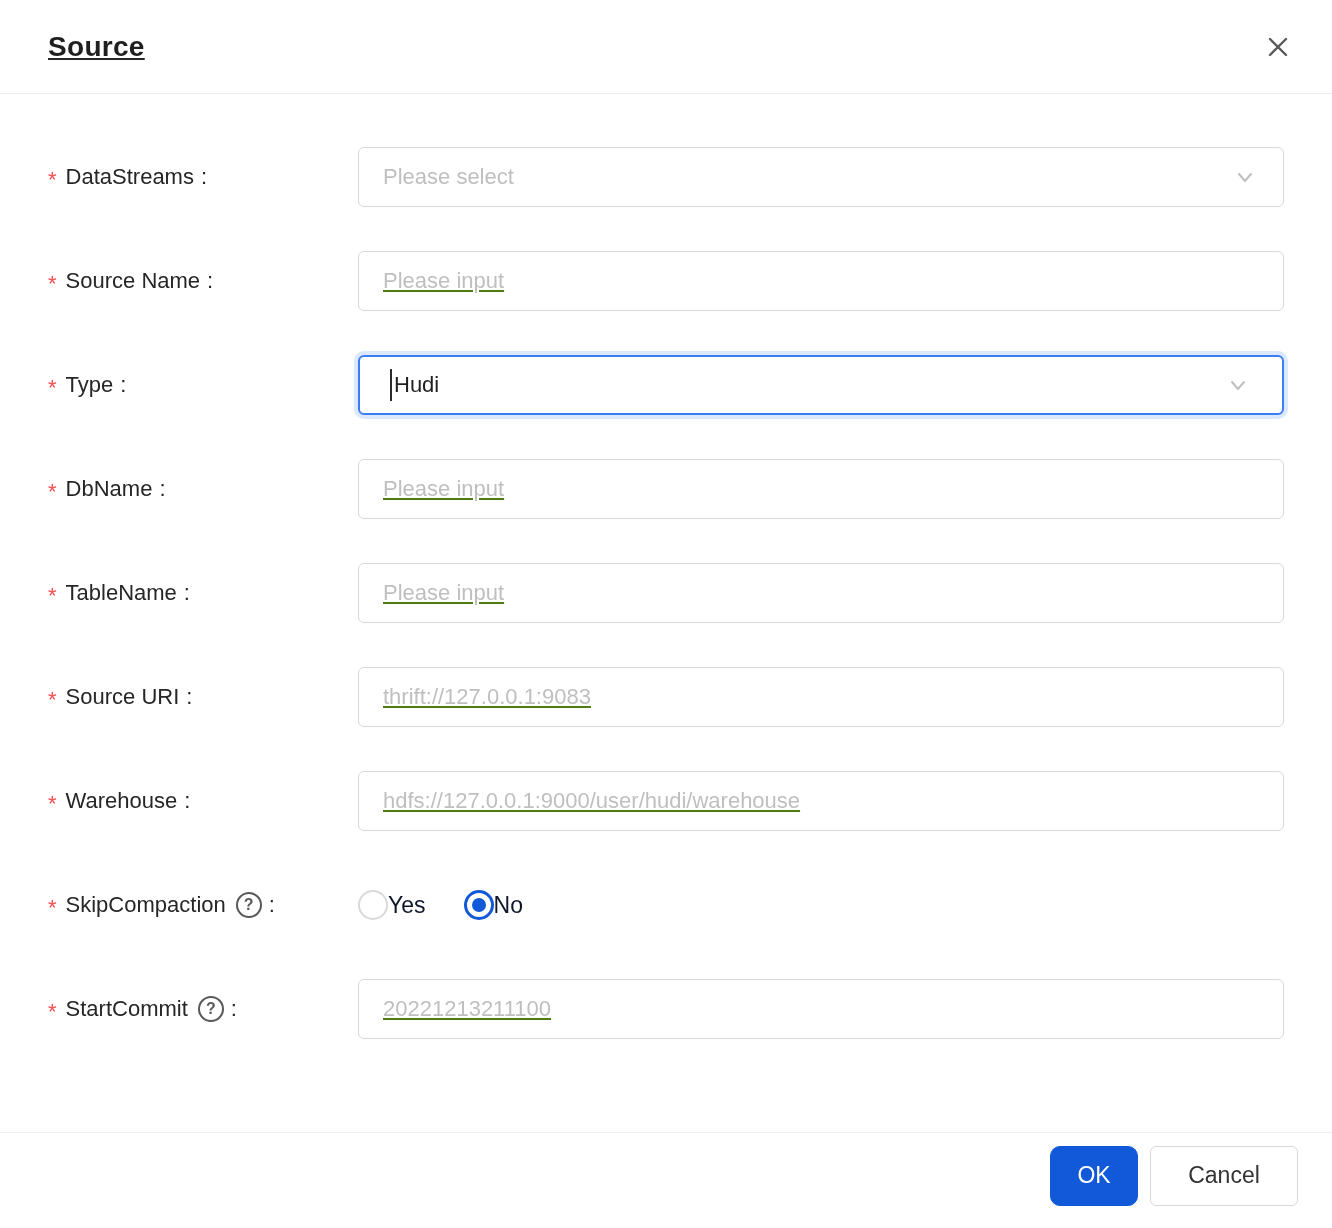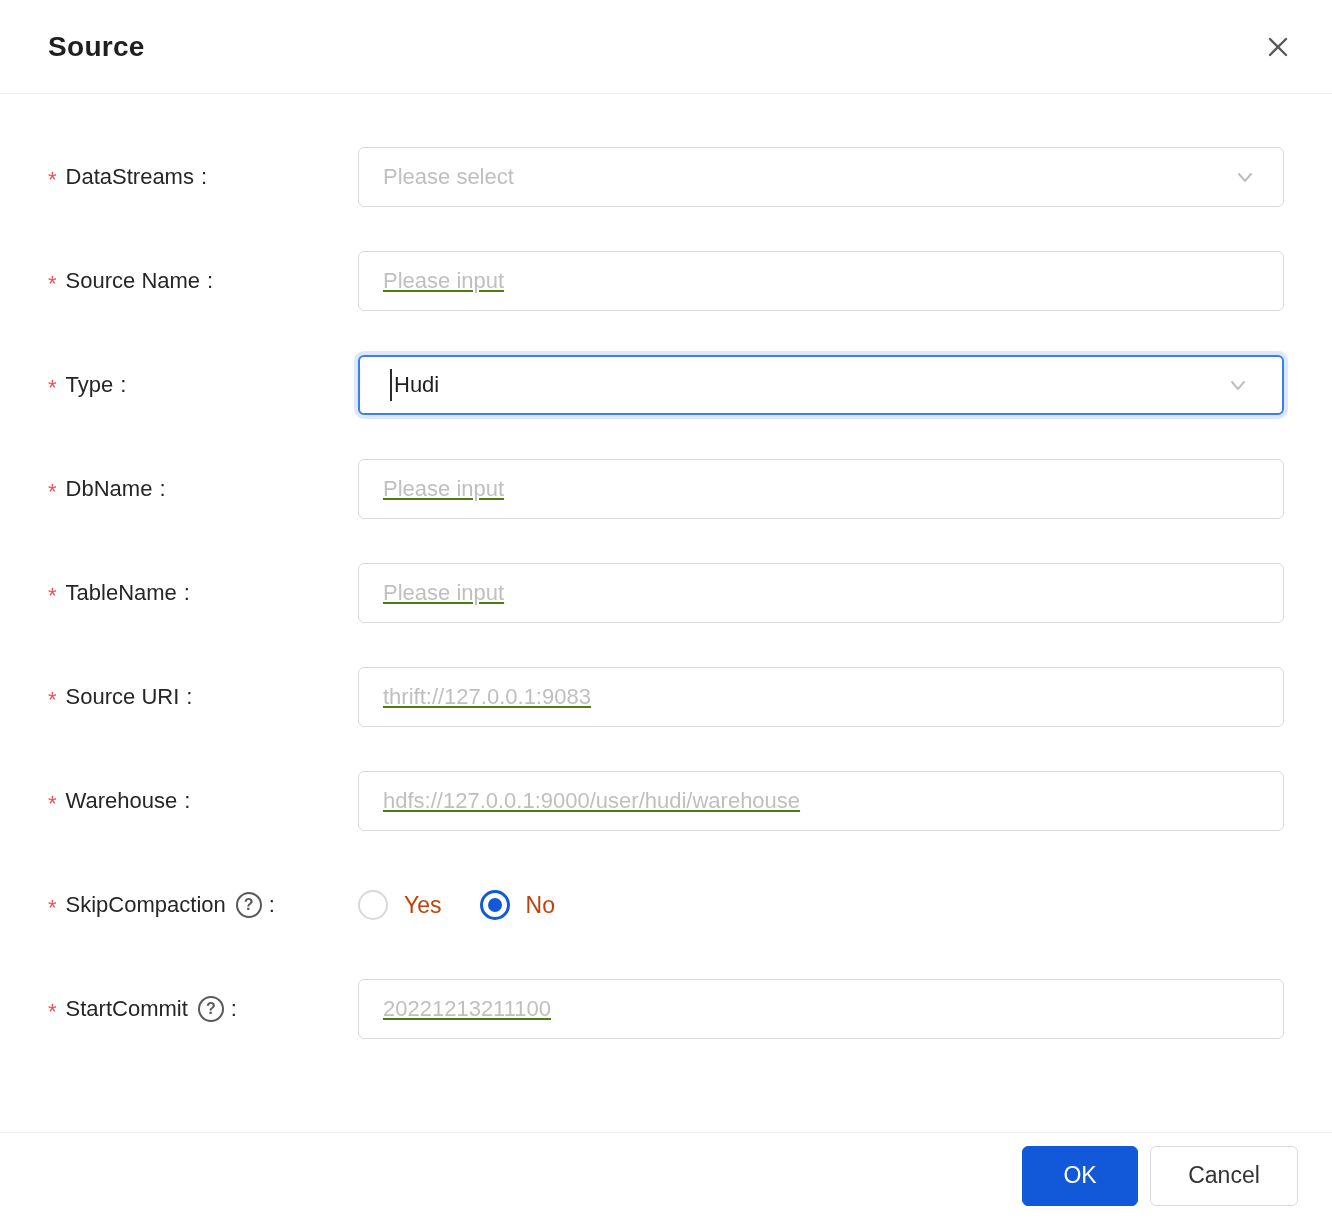--- a/index.html
+++ b/index.html
@@ -4,21 +4,21 @@
 <style>
   * { margin: 0; padding: 0; box-sizing: border-box; }
   html, body { width: 1332px; height: 1228px; background: #fff; }
   body { font-family: "Liberation Sans", "DejaVu Sans", sans-serif; color: #262626; }
 
   .dialog { position: relative; width: 1332px; height: 1228px; background: #fff; overflow: hidden; }
 
   
   .dialog-header {
     height: 94px; display: flex; align-items: center; justify-content: space-between;
-    padding: 0 34px 0 48px; border-bottom: 1px solid #f0f0f0;
+    padding: 0 34px 0 48px; border-bottom: 1px solid #f0f0f0; text-decoration: underline;
   }
   .dialog-title { font-size: 28px; font-weight: 600; color: #1f1f1f; letter-spacing: 0.3px; }
   .close-btn { width: 40px; height: 40px; display: flex; align-items: center; justify-content: center; cursor: pointer; }
 
   
   .dialog-body { padding: 53px 48px 0 48px; }
   .row { display: flex; align-items: center; height: 60px; margin-bottom: 44px; }
   .label { width: 310px; flex: 0 0 310px; display: flex; align-items: center; font-size: 22px; color: #262626; }
   .req { color: #ff4d4f; margin-right: 9px; font-size: 22px; line-height: 1; position: relative; top: 3px; }
   .colon { margin-left: 7px; }
@@ -52,34 +52,34 @@
   
   .radio-row { margin-bottom: 44px; }
   .radio-group { display: flex; align-items: center; }
   .radio-opt { display: flex; align-items: center; cursor: pointer; margin-right: 38px; }
   .radio { width: 30px; height: 30px; border-radius: 50%; border: 2px solid #d9d9d9; background: #fff; position: relative; }
   .radio.checked { border: 3px solid #1159d8; }
   .radio.checked::after {
     content: ""; position: absolute; left: 50%; top: 50%; transform: translate(-50%, -50%);
     width: 14px; height: 14px; border-radius: 50%; background: #1159d8;
   }
-  .radio-label { font-size: 23px; color: #c2410c; margin-left: 16px; }
+  .radio-label { font-size: 23px; color: #0f172a; }
 
   
   .dialog-footer {
     position: absolute; left: 0; right: 0; bottom: 0; height: 96px;
     border-top: 1px solid #f0f0f0; display: flex; align-items: center;
     justify-content: flex-end; padding: 0 34px 10px 0; background: #fff;
   }
   .btn {
     height: 60px; border-radius: 6px; font-size: 23px; display: inline-flex;
     align-items: center; justify-content: center; cursor: pointer;
     font-family: "Liberation Sans", "DejaVu Sans", sans-serif; border: 1px solid transparent;
   }
-  .btn-primary { width: 116px; background: #1159d8; color: #fff; border-color: #1159d8; }
+  .btn-primary { width: 88px; background: #1159d8; color: #fff; border-color: #1159d8; border-radius: 10px; }
   .btn-default { width: 148px; background: #fff; color: #333; border: 1px solid #d9d9d9; margin-left: 12px; }
 </style>
 </head>
 <body>
 
 <div class="dialog">
 
   <div class="dialog-header">
     <div class="dialog-title">Source</div>
     <div class="close-btn">

